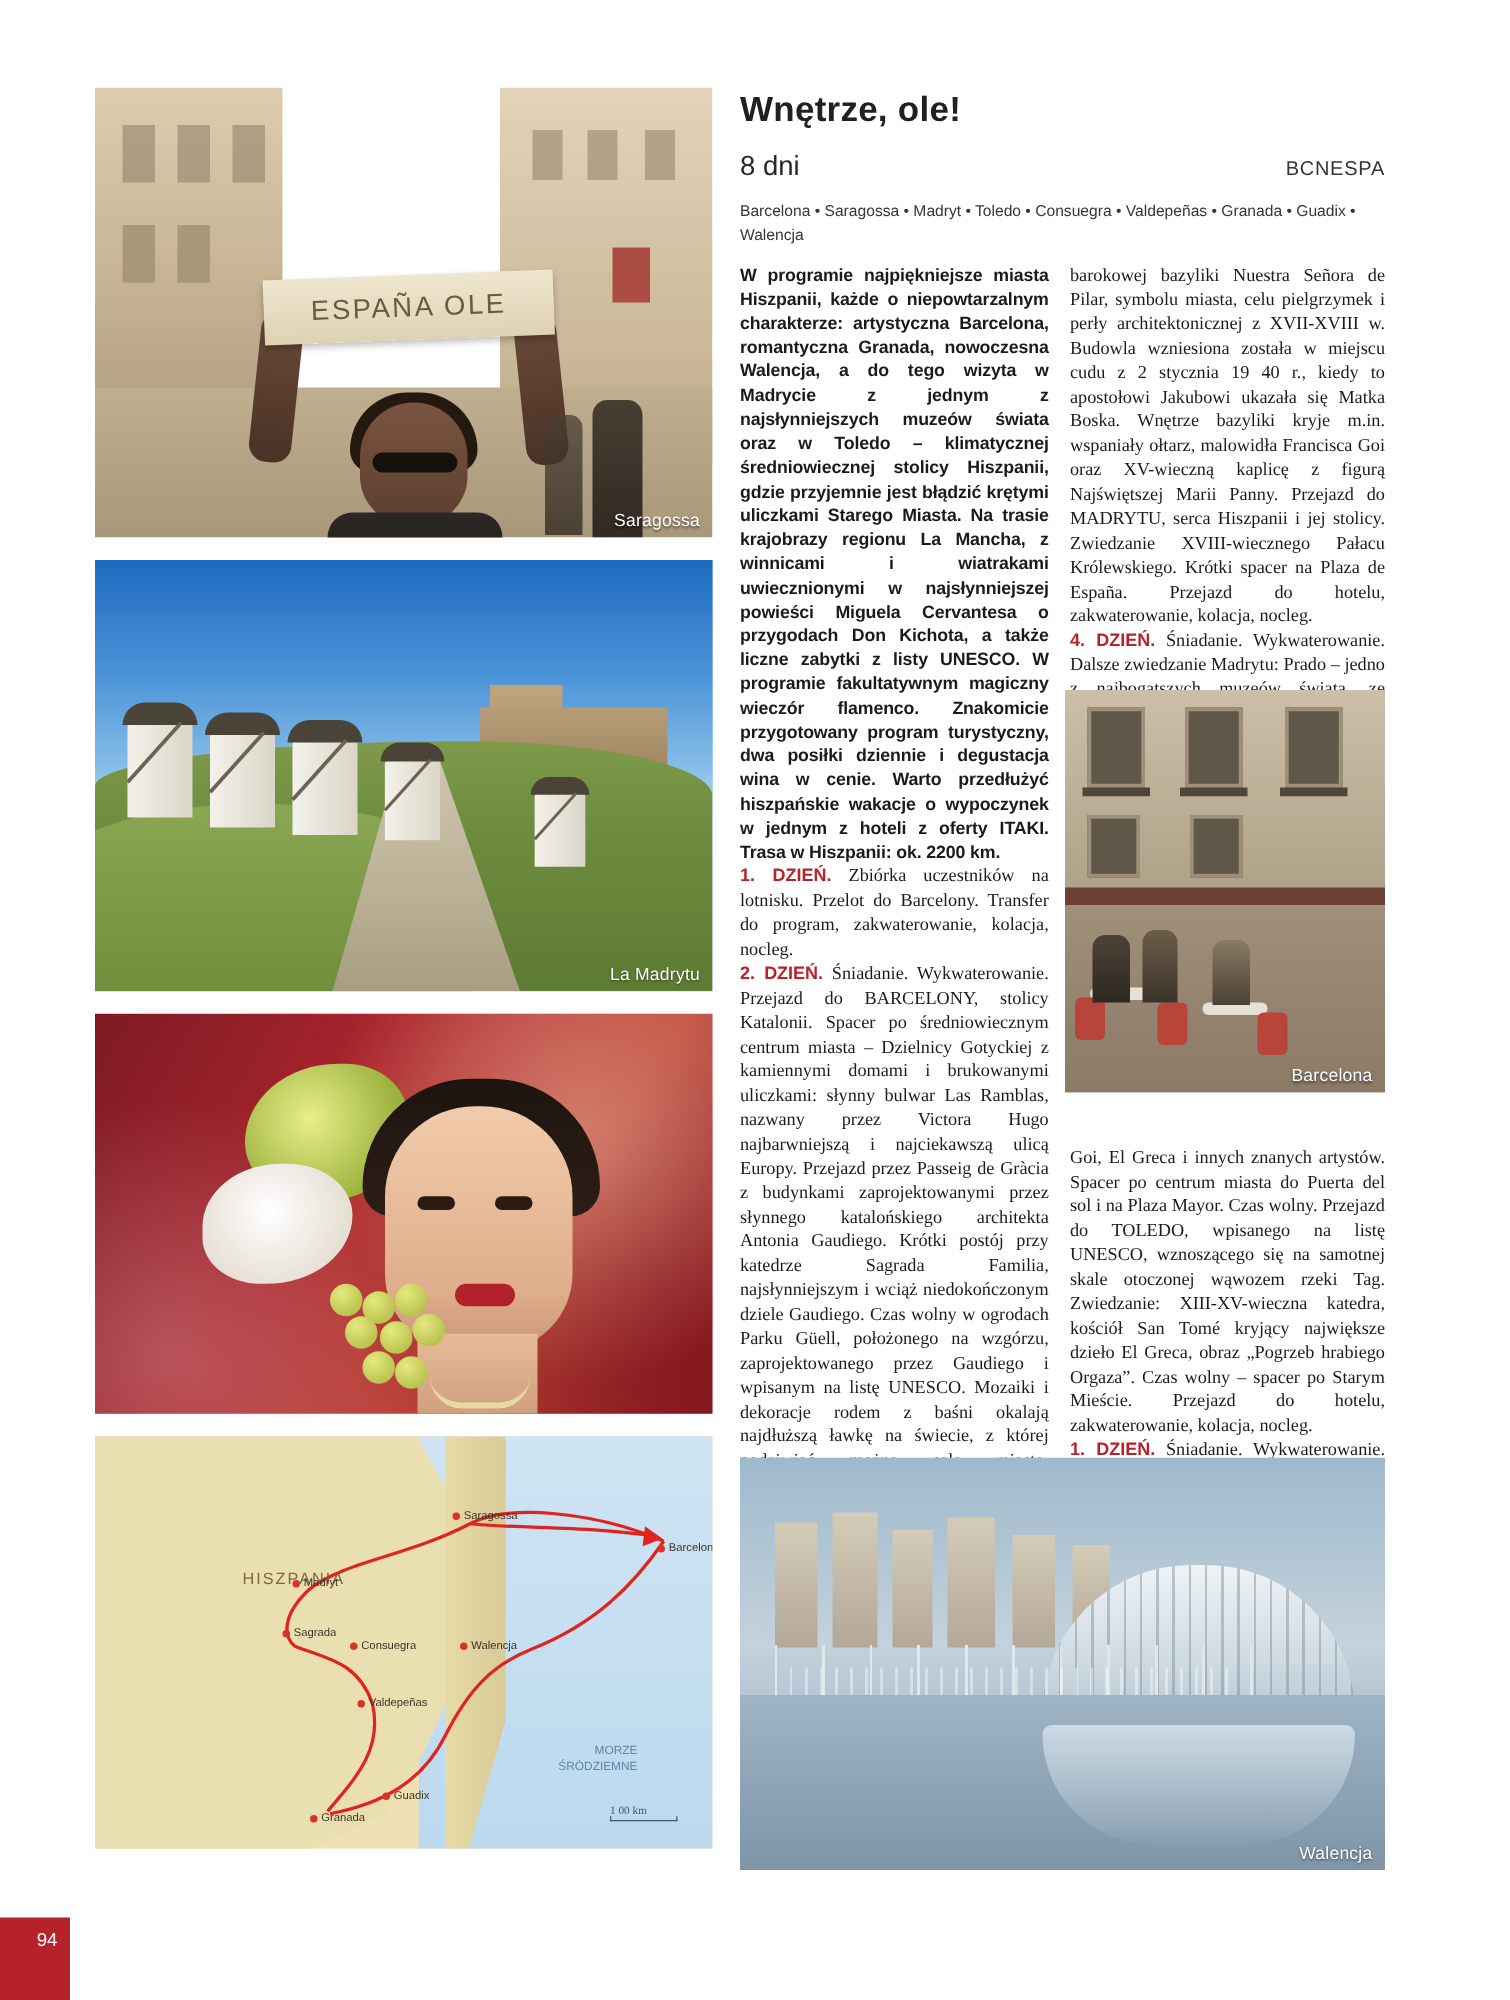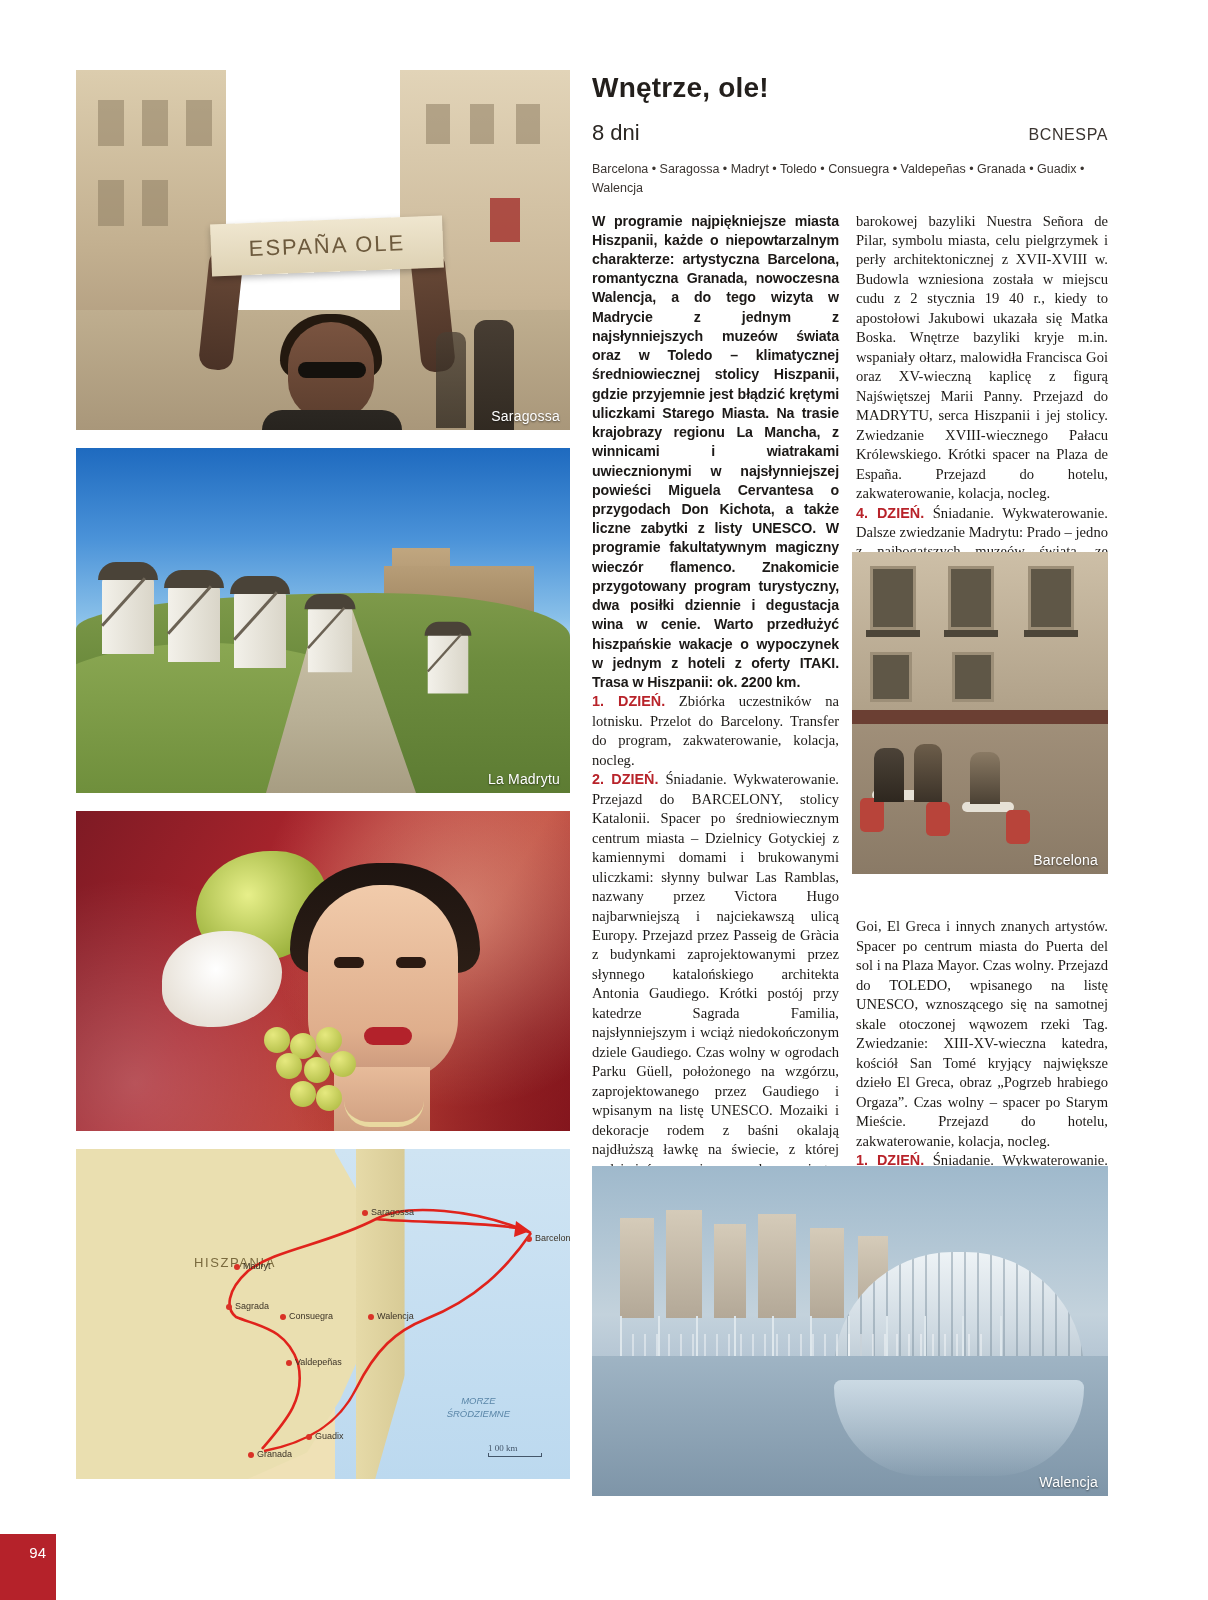--- a/index.html
+++ b/index.html
@@ -145,22 +145,22 @@
   .map-sea { position:absolute; right:0; top:0; width:235px; height:100%;
      background:linear-gradient(180deg,#cfe4f3,#bcd9ef); }
   .map-land { position:absolute; left:0; top:0; width:330px; height:100%;
      background:#eadfb0;
      clip-path: polygon(0 0, 78% 0, 86% 14%, 92% 36%, 88% 58%, 80% 76%, 70% 92%, 52% 100%, 0 100%); }
   .map-coast { position:absolute; left:280px; top:0; width:120px; height:100%;
      background:linear-gradient(90deg,#e6daa8,#d8cb96 40%, transparent 41%);
      clip-path: polygon(0 0, 60% 0, 72% 18%, 64% 40%, 46% 62%, 30% 82%, 16% 100%, 0 100%); }
   .map-title { position:absolute; left:118px; top:106px; font-family:"Liberation Sans",sans-serif;
      font-size:13px; letter-spacing:1.6px; color:#7a6a3e; }
-  .map-sea-label { position:absolute; right:60px; bottom:58px; text-align:center;
-     font-family:"Liberation Sans",sans-serif; font-size:9.5px; font-style:italic; color:#5a86a8; line-height:1.35; }
+  .map-sea-label { position:absolute; right:60px; bottom:58px; text-align:right;
+     font-family:"Liberation Sans",sans-serif; font-size:9.5px; color:#5a86a8; line-height:1.35; }
   .map-scale { position:absolute; right:28px; bottom:22px; font-family:Liberation Serif, serif;
      font-size:9px; color:#44566a; }
   .map-scale .bar { display:block; width:54px; height:4px; border:1px solid #44566a; border-top:0; }
   .map-city { position:absolute; font-family:"Liberation Sans",sans-serif; font-size:9px; color:#3c3326; white-space:nowrap; }
   .map-city .dot { display:inline-block; width:6px; height:6px; border-radius:50%; background:#d93226; margin-right:3px; vertical-align:middle; }
   .map-route { position:absolute; inset:0; }
 
   
   .ph-walencja { position:absolute; left:592px; top:1166px; width:516px; height:330px; overflow:hidden; }
   .wa-sky { position:absolute; inset:0; background:linear-gradient(180deg,#9fb9cc 0%,#c3d2dc 45%,#b9c9d6 55%,#8ea4b6 100%); }

